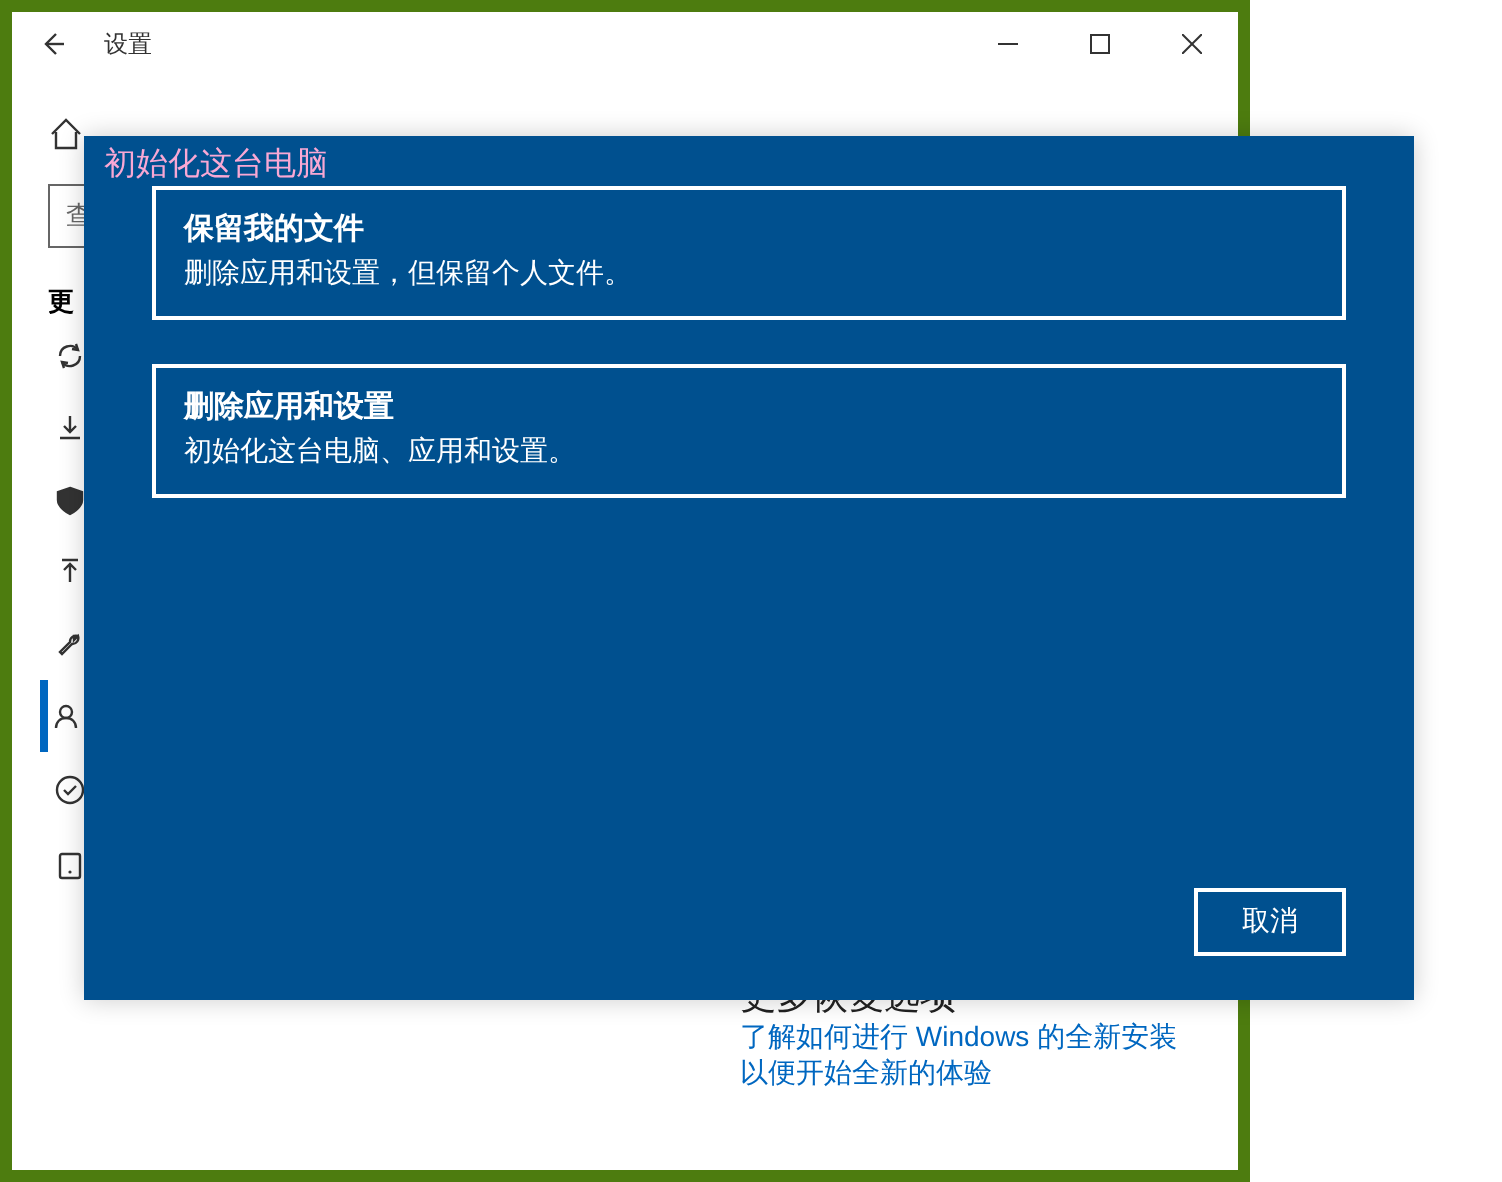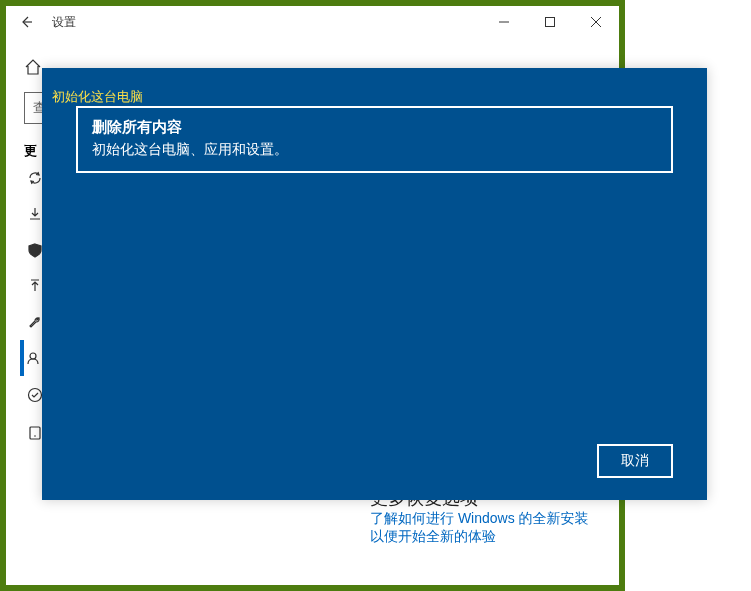--- a/index.html
+++ b/index.html
@@ -128,23 +128,23 @@
       position: absolute;
       left: 36px;
       top: 62px;
       width: 665px;
       height: 432px;
       background: #00508f;
       color: #fff;
       box-shadow: 0 0 12px rgba(0,0,0,0.2);
     }
     .dialog-title-small {
-      font-size: 13px;
-      padding: 20px 10px 0 10px;
-      color: #fde047;
+      font-size: 16px;
+      padding: 4px 10px 0 10px;
+      color: #f9a8d4;
     }
     .dialog-heading {
       font-size: 26px;
       font-weight: 300;
       padding: 22px 34px 18px 34px;
     }
     .dialog-options {
       padding: 0 34px;
     }
     .option-box {
@@ -310,21 +310,25 @@
     <div class="bg-main">
       <div class="more-options">更多恢复选项</div>
       <a class="link">了解如何进行 Windows 的全新安装以便开始全新的体验</a>
     </div>
   </div>
 
   <div class="dialog">
     <div class="dialog-title-small">初始化这台电脑</div>
     <div class="dialog-options">
       <div class="option-box">
-        <div class="option-title">删除所有内容</div>
+        <div class="option-title">保留我的文件</div>
+        <div class="option-desc">删除应用和设置，但保留个人文件。</div>
+      </div>
+      <div class="option-box">
+        <div class="option-title">删除应用和设置</div>
         <div class="option-desc">初始化这台电脑、应用和设置。</div>
       </div>
     </div>
     <div class="dialog-footer">
       <button class="cancel-btn">取消</button>
     </div>
   </div>
 
 </div>
 

